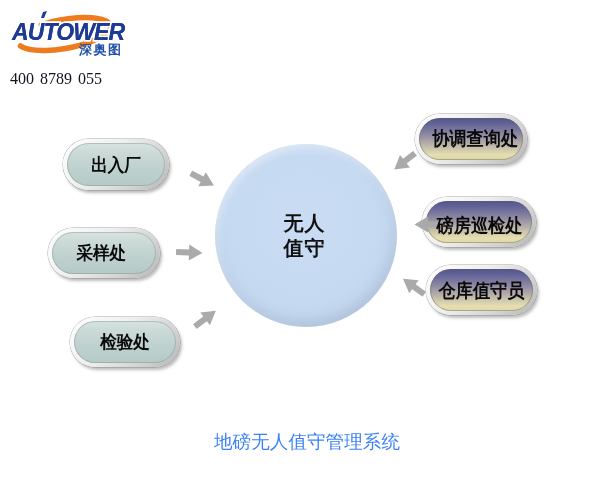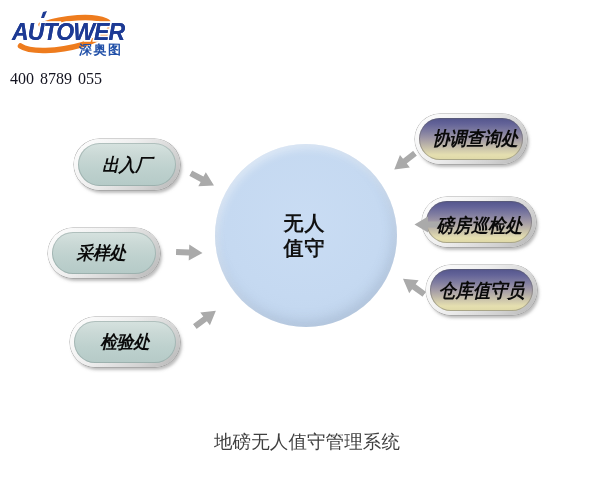--- a/index.html
+++ b/index.html
@@ -3,36 +3,36 @@
 <meta charset="utf-8">
 <style>
   html,body{margin:0;padding:0;}
   body{width:600px;height:480px;background:#ffffff;position:relative;overflow:hidden;
        font-family:"Liberation Sans",sans-serif;}
   .abs{position:absolute;}
   
   .pill{position:absolute;border-radius:999px;
         background:linear-gradient(135deg,#ffffff 0%,#efefef 40%,#d2d2d2 75%,#b4b4b4 100%);
         box-shadow:2px 3px 3px rgba(125,125,125,0.5), 0 0 0 0.5px #a5a5a5;
-        display:flex;align-items:center;justify-content:center;font-style:italic;}
+        display:flex;align-items:center;justify-content:center;}
   .pill::before{content:"";position:absolute;inset:4px;border-radius:999px;z-index:0;}
   .pill span{position:relative;z-index:1;font-weight:bold;color:#0a0a0a;font-size:18px;
        font-family:"Liberation Serif",serif;transform:scaleX(0.92);}
   .purp span{font-size:19px;transform:scaleX(0.905) translateY(1px);}
   .teal::before{background:linear-gradient(180deg,#d6e2df 0%,#c9d8d5 30%,#bed1ce 60%,#b5cac7 100%);
         box-shadow:inset 0 0 0 1px rgba(116,136,134,0.38);}
   .purp::before{background:linear-gradient(180deg,#53558c 0%,#636398 14%,#807da0 32%,#a29aa6 50%,#c6bfaa 70%,#e5dfb0 88%,#ded8a6 100%);
         box-shadow:inset 0 0 0 1px rgba(95,95,95,0.42);}
   
   #circle{position:absolute;left:215px;top:144px;width:182px;height:183px;border-radius:50%;
         background:radial-gradient(circle at 49% 42%, #c9dcf3 0%, #c5d9f1 55%, #c2d6ee 78%, #bfd2eb 88%, #b9cce4 94%, #9fadc2 98%, #c6cedb 100%);box-shadow:inset -3px -6px 12px rgba(125,145,170,0.28), inset 2px 4px 8px rgba(255,255,255,0.5);
         display:flex;align-items:center;justify-content:center;}
   #circle .txt{font-weight:bold;font-size:20px;line-height:24.5px;color:#111;text-align:center;letter-spacing:1px;margin-left:-3px;font-family:"Liberation Serif",serif;}
   
-  #caption{position:absolute;left:214px;top:429px;font-size:18.5px;color:#404040;letter-spacing:0.1px;font-family:"Liberation Serif",serif;}
+  #caption{position:absolute;left:214px;top:429px;font-size:18.5px;color:#3b82f6;letter-spacing:0.1px;font-family:"Liberation Serif",serif;}
   
   #phone{position:absolute;left:10px;top:70px;font-family:"Liberation Serif",serif;font-size:16px;color:#141420;word-spacing:2px;}
   
   .arr{position:absolute;width:27px;height:17px;}
 </style>
 </head>
 <body>
 
 <svg class="abs" style="left:6px;top:6px" width="150" height="60" viewBox="0 0 150 60">
   <path d="M 35.2 18.8 A 47 14.5 -10 1 1 14.5 40" fill="none" stroke="#ee7c1e" stroke-width="5.5" stroke-linecap="round"></path>
@@ -41,21 +41,21 @@
   <polygon points="37,6 41,5 38,12 35,12" fill="#1d3a94"></polygon>
   <text x="73" y="48" font-family="Liberation Sans,sans-serif" font-weight="900" font-size="13" fill="#2150a8" letter-spacing="1.5">深奥图</text>
 </svg>
 
 <div id="phone">400&nbsp;8789&nbsp;055</div>
 
 <div id="circle">
     <div class="txt">无人<br>值守</div>
   </div>
 
-<div class="pill teal" style="left:74px;top:139px;width:106px;height:51px">
+<div class="pill teal" style="left:63px;top:139px;width:106px;height:51px">
     <span>出入厂</span>
   </div>
 <div class="pill teal" style="left:48px;top:228px;width:112px;height:50px">
     <span style="transform:scaleX(0.92) translateX(-3px)">采样处</span>
   </div>
 <div class="pill teal" style="left:70px;top:317px;width:110px;height:50px">
     <span>检验处</span>
   </div>
 
 <div class="pill purp" style="left:415px;top:114px;width:112px;height:50px">

